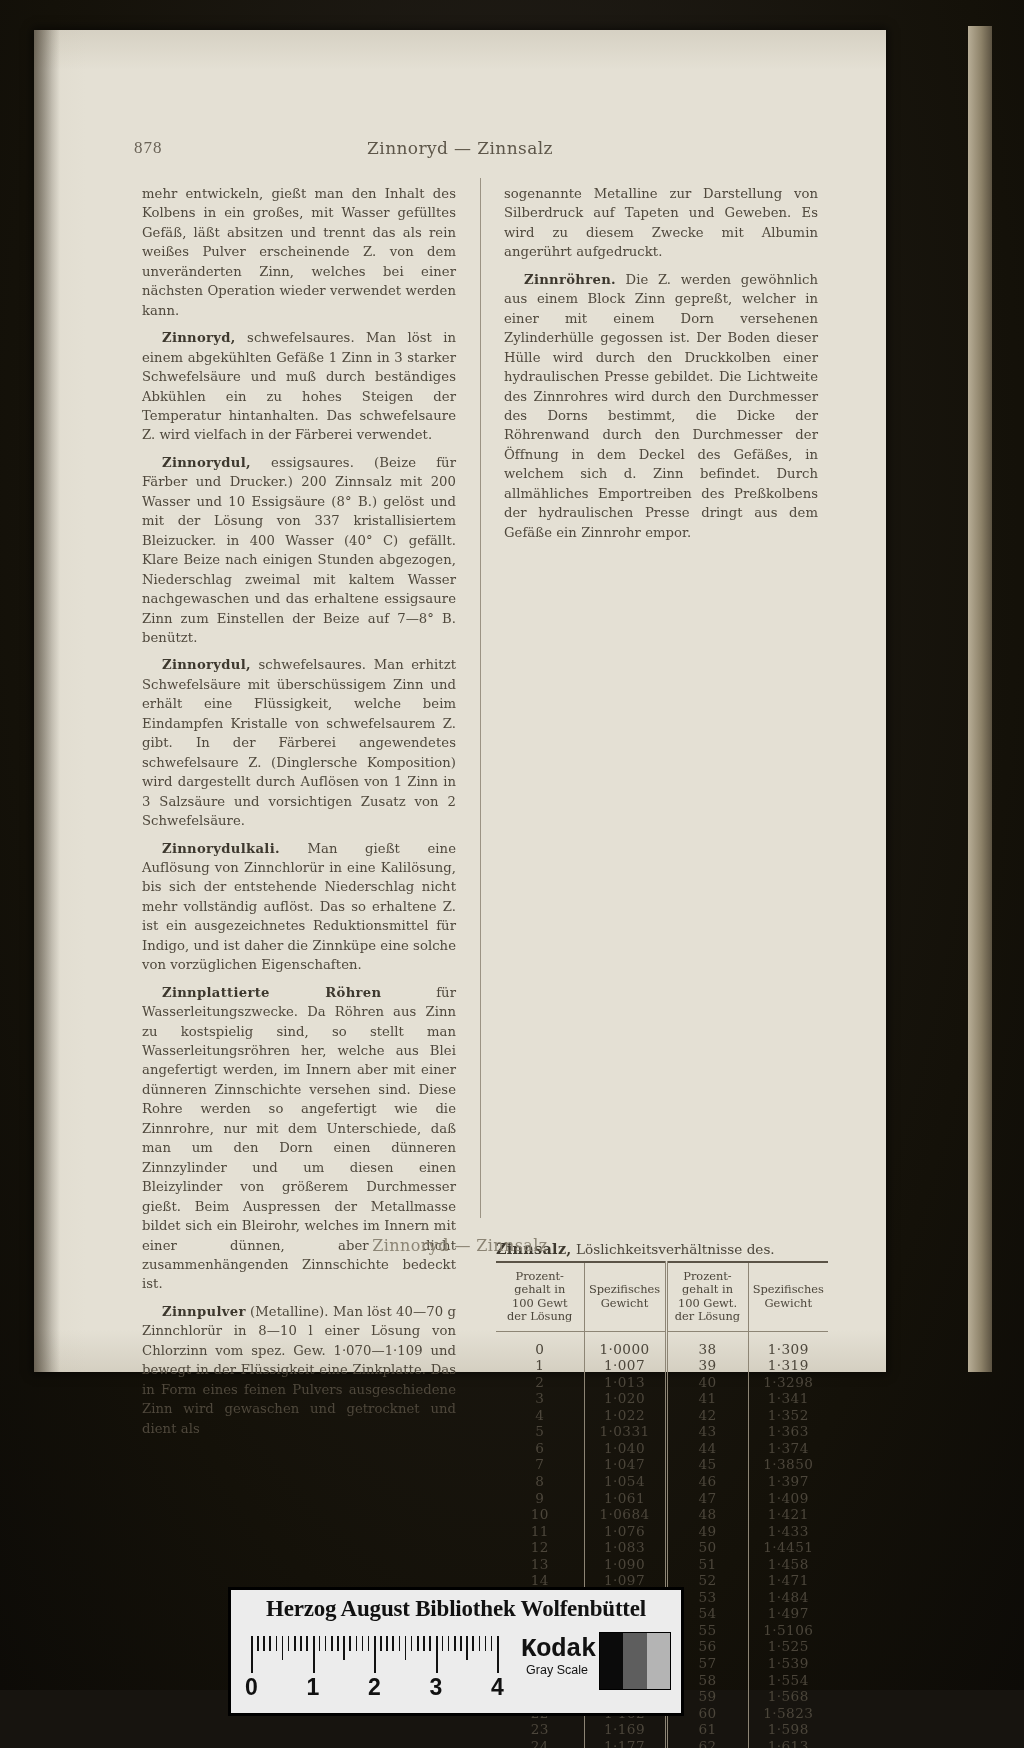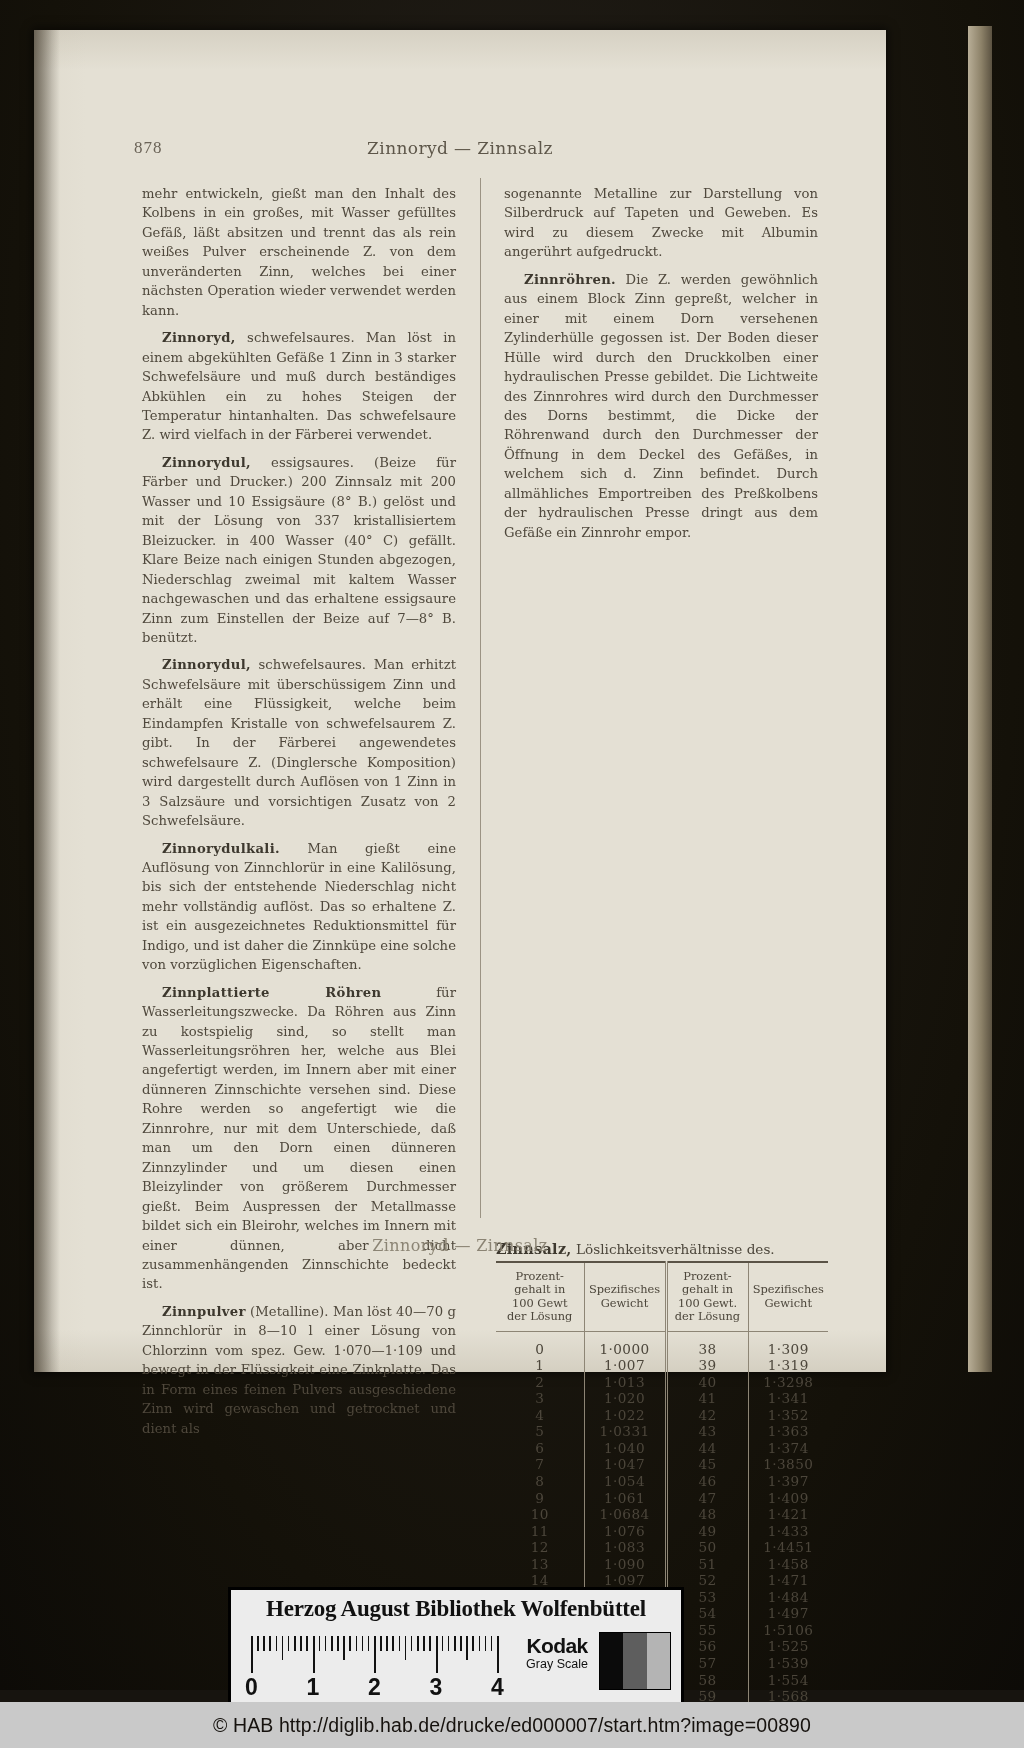--- a/index.html
+++ b/index.html
@@ -146,22 +146,22 @@
   .tick.mid { height:24px; top:0; }
   .tick.min { height:15px; top:0; }
   .rnum {
     position:absolute; top:38px; font-family:"Liberation Sans", sans-serif;
     font-weight:bold; font-size:23px; color:#111;
   }
   #kodak {
     position:absolute; left:290px; top:44px; width:72px; text-align:center;
   }
   #kodak .k-word {
-    font-family:Liberation Sans, sans-serif; font-weight:bold;
-    font-size:21px; color:#111; letter-spacing:-.6px;
+    font-family:Liberation Mono, monospace; font-weight:bold;
+    font-size:26px; color:#111; letter-spacing:-.6px;
   }
   #kodak .k-sub {
     font-family:"Liberation Sans", sans-serif; font-size:12.5px; color:#111;
     margin-top:-1px;
   }
   #gray-patches {
     position:absolute; left:368px; top:42px; width:72px; height:58px;
     display:flex; border:1px solid #000;
   }
   #gray-patches div { flex:1 1 0; }
@@ -450,16 +450,13 @@
       <div class="k-word">Kodak</div>
       <div class="k-sub">Gray Scale</div>
     </div>
     <div id="gray-patches">
         <div style="background: rgb(11, 11, 11);"></div>
         <div style="background: rgb(94, 94, 94);"></div>
         <div style="background: rgb(180, 180, 180);"></div>
       </div>
   </div>
 
-  <div id="footer-bar">
-    <div class="url">© HAB http://diglib.hab.de/drucke/ed000007/start.htm?image=00890</div>
-  </div>
 </div>
 
 </body></html>

